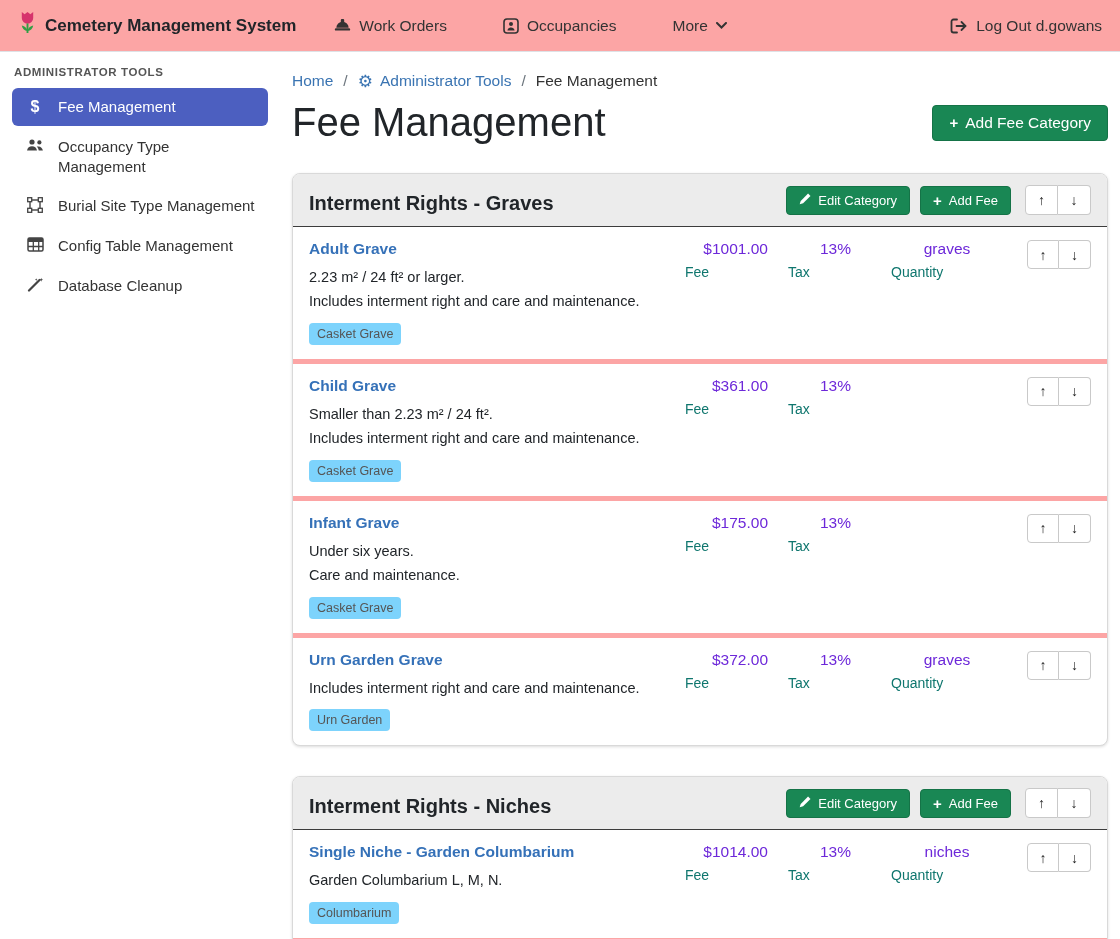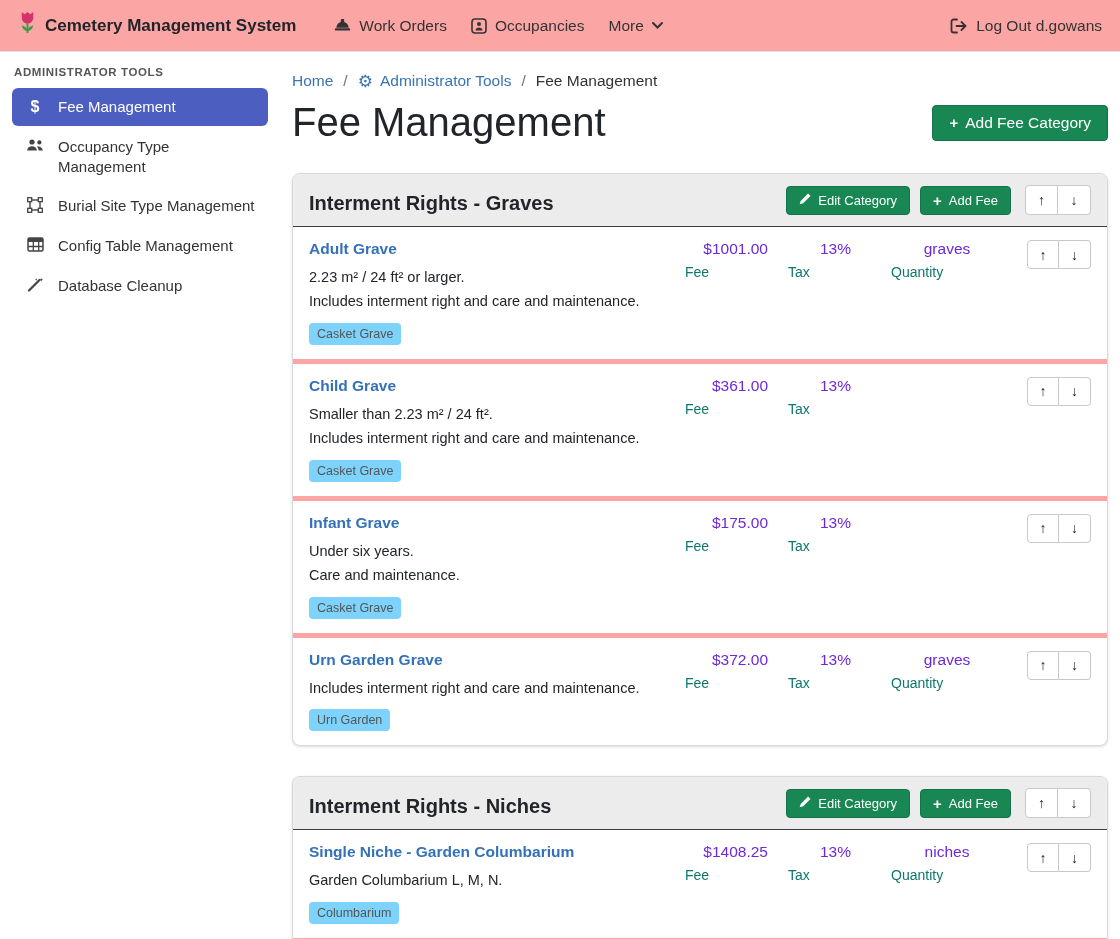--- a/index.html
+++ b/index.html
@@ -4,21 +4,21 @@
 <style>
   * { box-sizing: border-box; margin: 0; padding: 0; }
   html,body { background:#fff; font-family:"Liberation Sans", sans-serif; color:#212529; }
   body { width:1120px; min-height:939px; }
 
   
   .navbar { display:flex; align-items:center; height:52px; background:#fca5a5;
             border-bottom:1px solid #dee2e6; padding:0 18px; }
   .brand { display:flex; align-items:center; gap:8px; font-size:17px; font-weight:700;
            color:#212529; cursor:pointer; }
-  .nav-items { display:flex; align-items:center; gap:24px; margin-left:38px; }
+  .nav-items { display:flex; align-items:center; gap:56px; margin-left:38px; }
   .nav-item { display:flex; align-items:center; gap:8px; font-size:15.5px; color:#333;
               text-decoration:none; cursor:pointer; }
   .nav-item .icn, .logout .icn { display:inline-flex; align-items:center; }
   .logout { margin-left:auto; display:flex; align-items:center; gap:8px; font-size:15.5px;
             color:#333; text-decoration:none; cursor:pointer; }
 
   
   .layout { display:flex; align-items:flex-start; }
 
   
@@ -383,21 +383,21 @@
     <div class="fees">
   <div class="fee-row">
     <div class="fee-desc">
       <a class="fee-name">Single Niche - Garden Columbarium</a>
       <div class="fee-lines">
                   <div class="line">Garden Columbarium L, M, N.</div>
                 </div>
       <div><span class="badge">Columbarium</span></div>
     </div>
     <div class="col amount">
-      <div class="val">$1408.25</div>
+      <div class="val">$1014.00</div>
       <div class="lbl">Fee</div>
     </div>
     <div class="col">
       <div class="val">13%</div>
       <div class="lbl">Tax</div>
     </div>
     <div class="col">
       <div class="val">niches</div>
       <div class="lbl">Quantity</div>
     </div>

